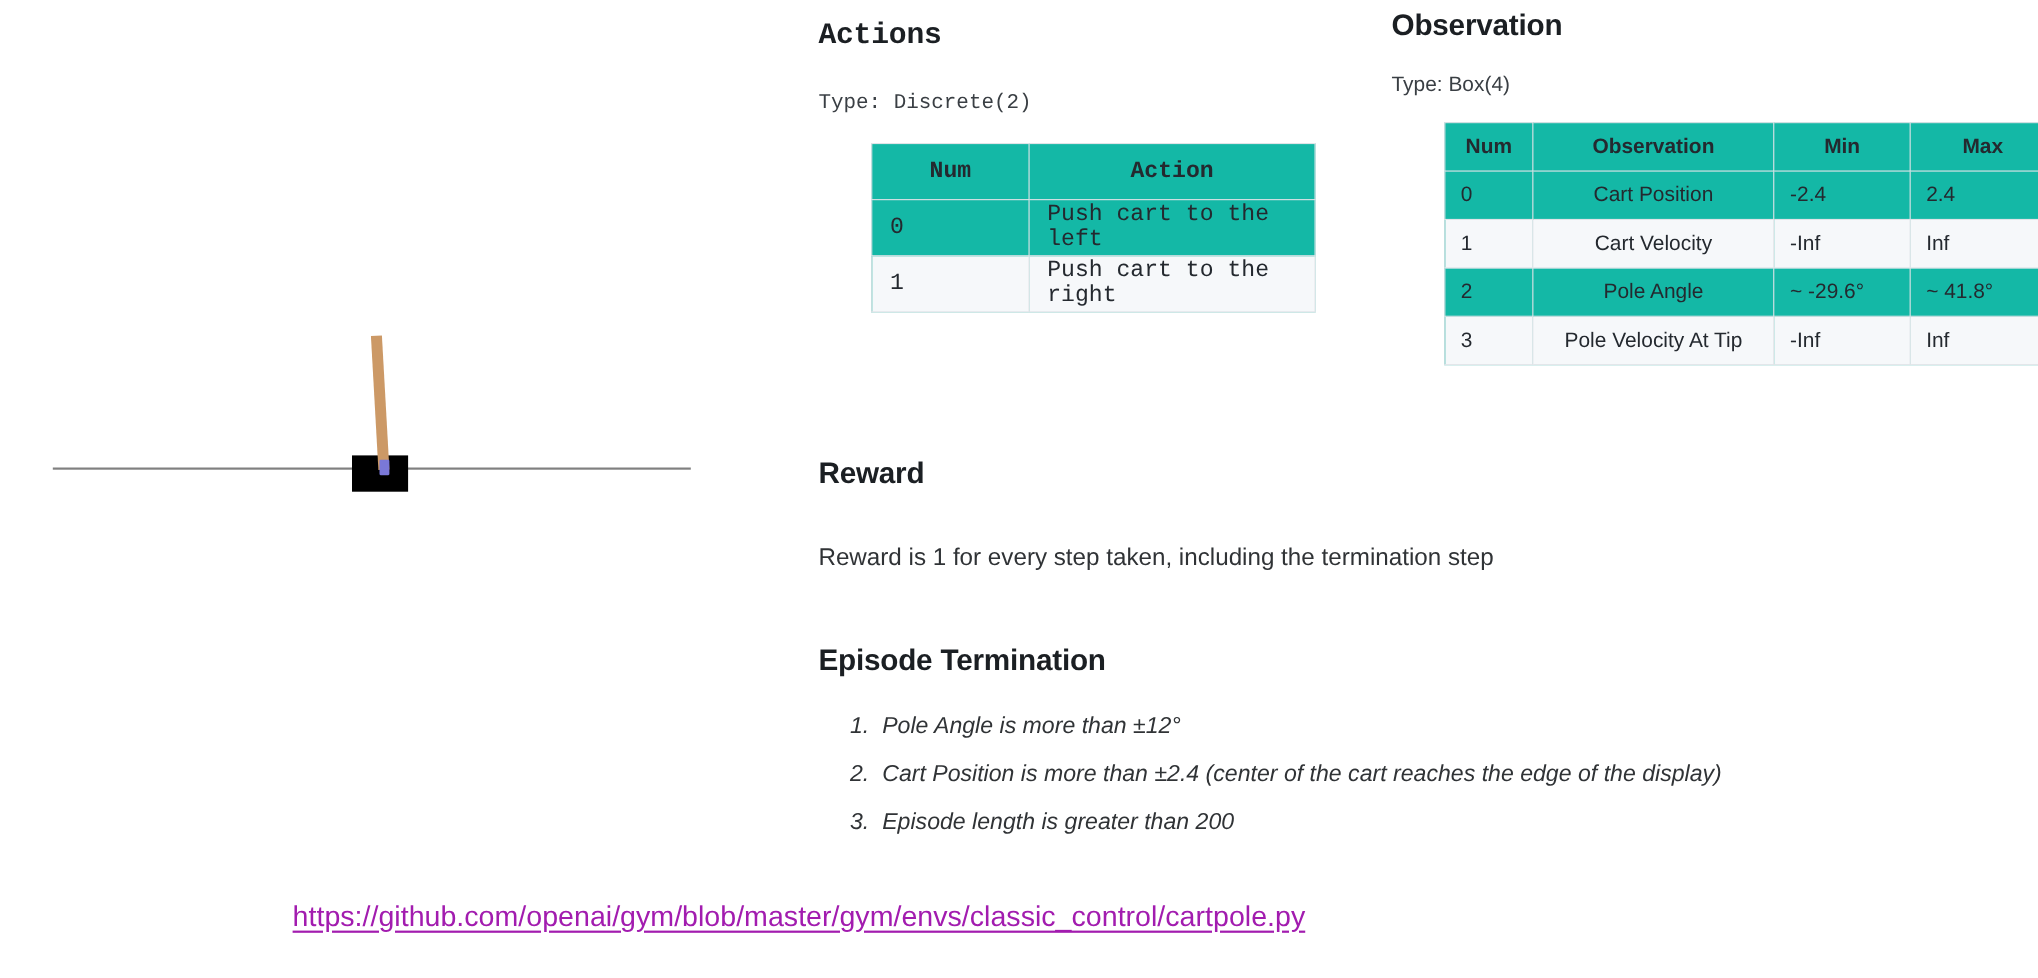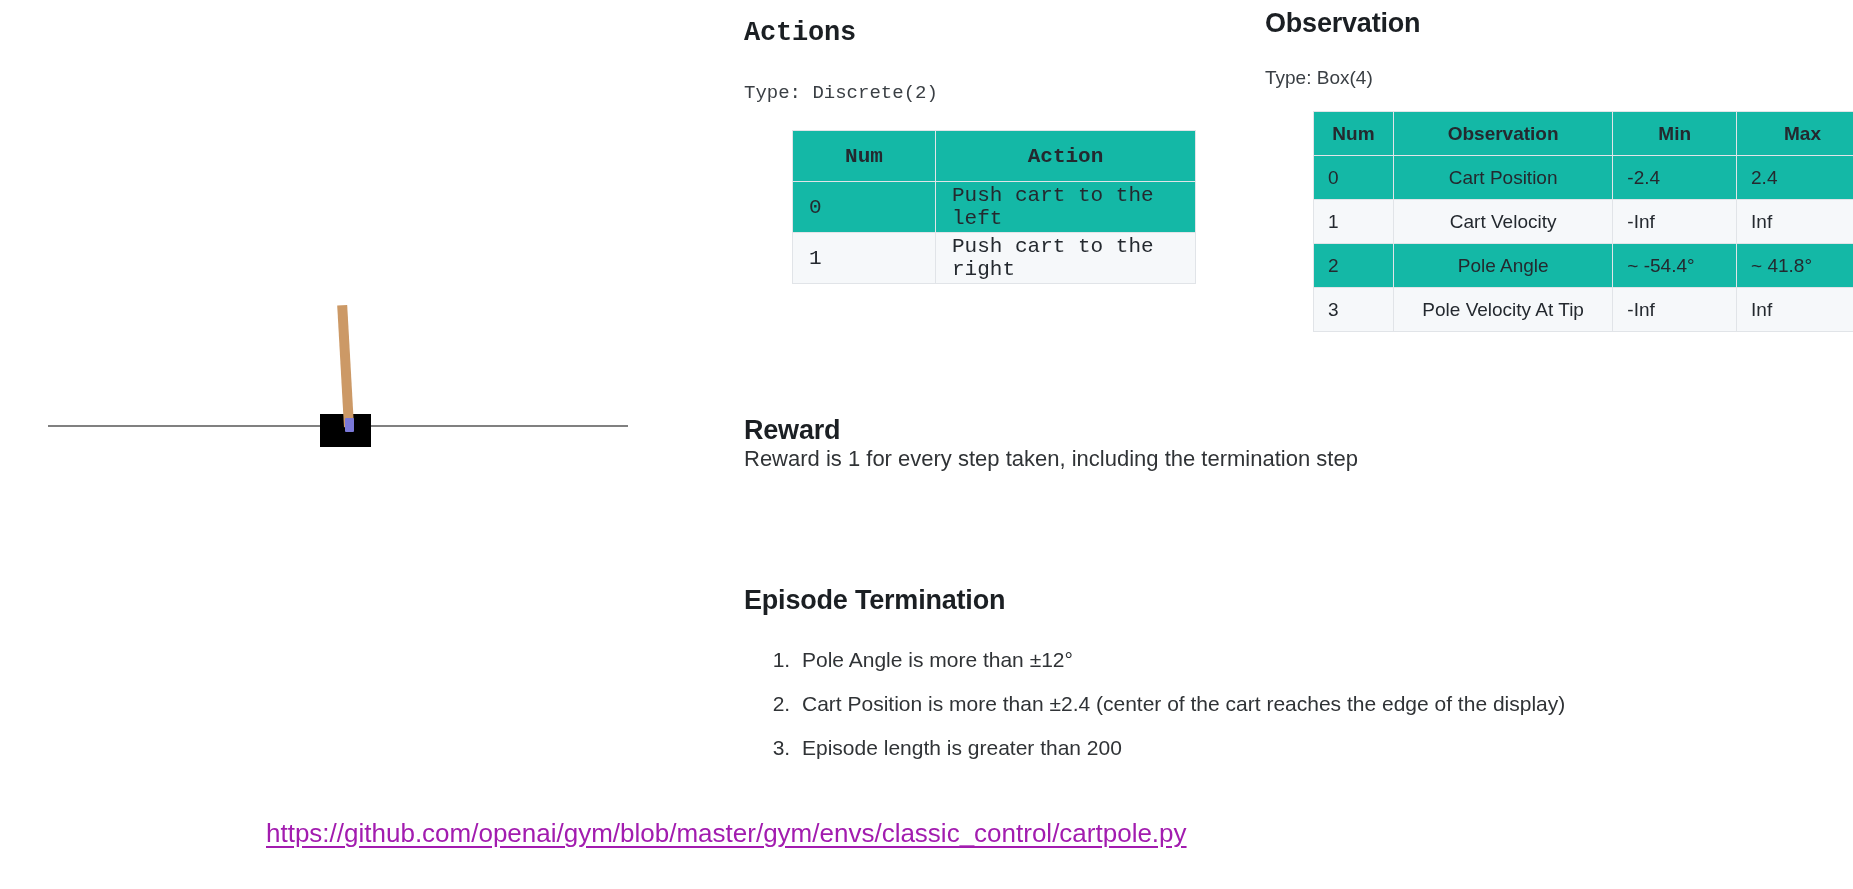--- a/index.html
+++ b/index.html
@@ -153,39 +153,40 @@
   #observation-table td:nth-child(3),
   #observation-table td:nth-child(4) { text-align: left; }
 
   
   #reward-section {
     position: absolute;
     left: 744px;
     top: 415px;
     width: 1080px;
   }
-  #reward-section .body-text { }
+  #reward-section .body-text { margin-top: 48px; }
 
   
   #termination-section {
     position: absolute;
     left: 744px;
     top: 585px;
     width: 1090px;
   }
   #termination-list {
     margin: 32px 0 0 0;
     padding-left: 52px;
     list-style: decimal;
   }
   #termination-list li {
     font-size: 21px;
     color: #303336;
     margin-bottom: 20px;
     padding-left: 6px;
+    font-style: italic;
   }
 
   
   #source-link {
     position: absolute;
     left: 266px;
     top: 818px;
     font-size: 26px;
     color: #a21caf;
     text-decoration: underline;
@@ -248,21 +249,21 @@
       </tr>
       <tr class="striped">
         <td>1</td>
         <td>Cart Velocity</td>
         <td>-Inf</td>
         <td>Inf</td>
       </tr>
       <tr>
         <td>2</td>
         <td>Pole Angle</td>
-        <td>~ -54.4°</td>
+        <td>~ -29.6°</td>
         <td>~ 41.8°</td>
       </tr>
       <tr class="striped">
         <td>3</td>
         <td>Pole Velocity At Tip</td>
         <td>-Inf</td>
         <td>Inf</td>
       </tr>
     </tbody>
   </table>

